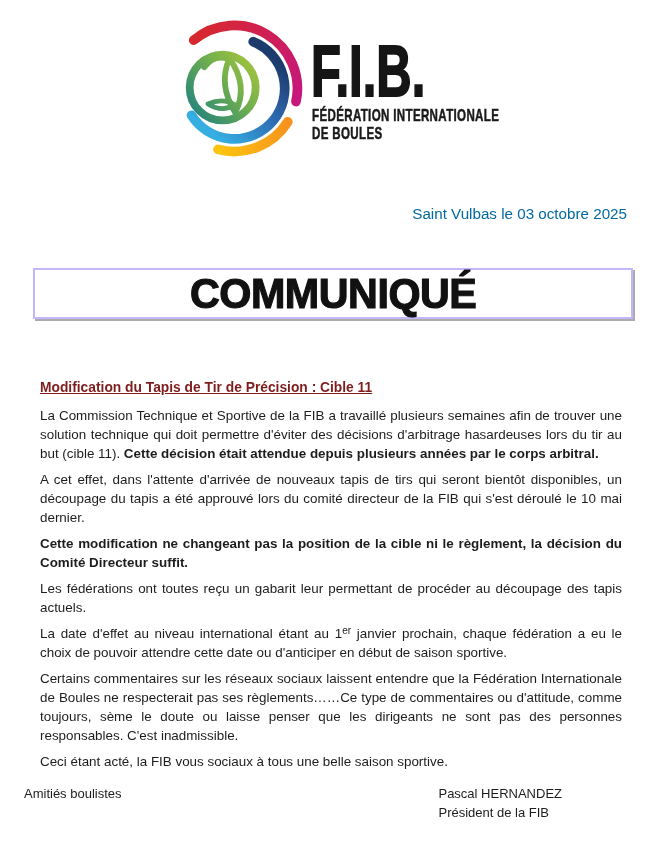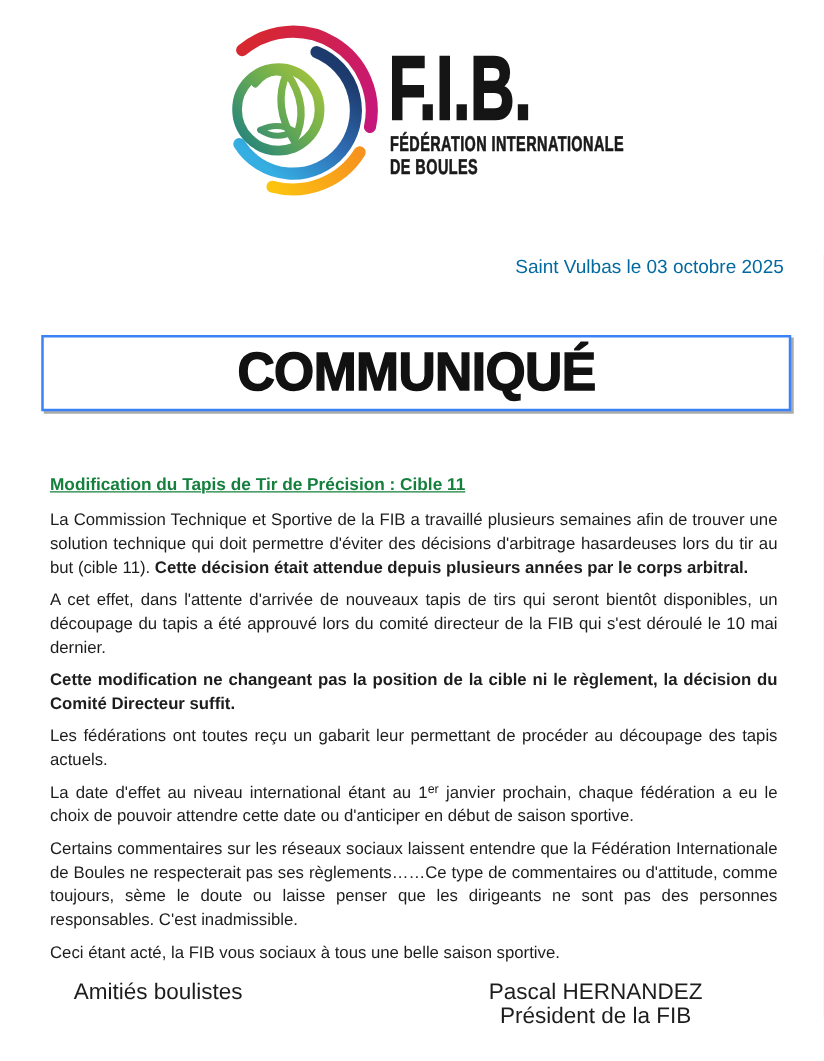--- a/index.html
+++ b/index.html
@@ -27,48 +27,48 @@
   }
 
   
   .dateline {
     position:absolute; top:204px; right:32px;
     font-size:15.2px; line-height:19px; color:#0369a1;
   }
 
   
   .com-box {
-    position:absolute; left:33px; top:268px; width:600px; height:61px;
-    box-sizing:border-box; border:2px solid #3b82f6;
+    position:absolute; left:33px; top:268px; width:600px; height:51px;
+    box-sizing:border-box; border:2px solid #c4b5fd;
     box-shadow:2px 2px 0 #ababab;
     display:flex; align-items:center; justify-content:center;
   }
   .com-title {
     font-size:43px; font-weight:800; letter-spacing:-.5px; color:#111;
     -webkit-text-stroke:1.2px #111;
     transform:scaleX(.96); transform-origin:center; white-space:nowrap;
   }
 
   
   .content { position:absolute; left:40px; top:378px; width:582px; }
   .body-heading {
     margin:0 0 9px; font-size:13.8px; font-weight:bold;
-    text-decoration:underline; line-height:19px; color:#15803d;
+    text-decoration:underline; line-height:19px; color:#7f1d1d;
   }
   .para { margin:0 0 7px; font-size:13.4px; line-height:19px; text-align:justify; }
   .para .b { font-weight:bold; }
   .para sup { font-size:10px; line-height:0; vertical-align:4px; }
 
   
   .footer {
-    position:absolute; left:59px; right:97px; top:784px;
+    position:absolute; left:24px; right:97px; top:784px;
     display:flex; justify-content:space-between; align-items:flex-start;
-    font-size:18px; line-height:19px;
+    font-size:13px; line-height:19px;
   }
-  .signature { text-align:center; }
+  .signature { }
 </style>
 </head>
 <body>
 
 <div class="page">
 
   <div class="header">
     <svg class="logo-mark" width="136" height="163" viewBox="0 0 140 168" aria-hidden="true">
       <defs>
         <linearGradient id="gradRed" gradientUnits="userSpaceOnUse" x1="18" y1="35" x2="124" y2="99">

